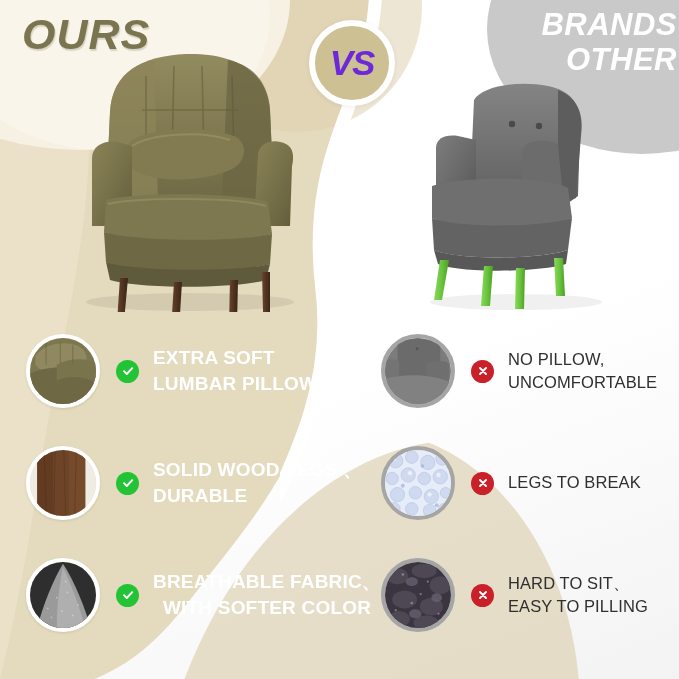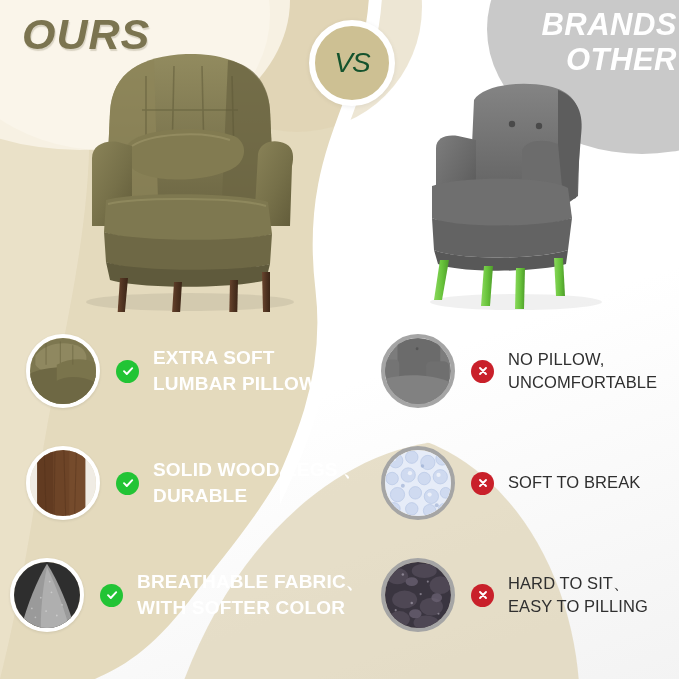--- a/index.html
+++ b/index.html
@@ -125,23 +125,23 @@
     border-radius: 50%;
     background: #cdc093;
     border: 6px solid #ffffff;
     box-sizing: border-box;
     display: flex;
     align-items: center;
     justify-content: center;
     box-shadow: 0 1px 5px rgba(0,0,0,.07);
   }
   .vs-badge span {
-    color: #14532d;
-    font-size: 28px;
-    font-weight: 400;
+    color: #6d28d9;
+    font-size: 35px;
+    font-weight: 700;
     font-style: italic;
     letter-spacing: -1px;
   }
 
   
   .chair { position: absolute; }
   .chair-ours { left: 62px; top: 50px; width: 250px; height: 262px; }
   .chair-other { left: 408px; top: 78px; width: 210px; height: 232px; }
 
   
@@ -359,21 +359,21 @@
         <svg width="14" height="14" viewBox="0 0 14 14">
           <path d="M3,7.2 L5.8,10 L11.2,4.2" stroke="#ffffff" stroke-width="1.9" fill="none" stroke-linecap="round" stroke-linejoin="round"></path>
         </svg>
       </div>
       <div class="feat-text">
         <div class="line">SOLID WOOD LEGS 、</div>
         <div class="line">DURABLE</div>
       </div>
     </div>
 
-    <div class="feat" style="left:10px; top:558px;">
+    <div class="feat" style="left:26px; top:558px;text-align:center;">
       <div class="thumb left-ring">
         <svg viewBox="0 0 74 74">
           <rect width="74" height="74" fill="#2e2e2e"></rect>
           <path d="M37,2 C50,22 62,52 68,74 L8,74 C14,50 26,20 37,2 Z" fill="#9a9a9a"></path>
           <path d="M37,6 C46,24 56,52 62,74 L30,74 C30,50 33,24 37,6 Z" fill="#b4b4b4" opacity=".8"></path>
           <g fill="#ffffff" opacity=".35">
             <circle cx="30" cy="40" r="1"></circle>
               <circle cx="42" cy="34" r="1"></circle>
             <circle cx="36" cy="55" r="1"></circle>
               <circle cx="48" cy="60" r="1"></circle>
@@ -454,21 +454,21 @@
             <circle cx="58" cy="62" r="2.2"></circle>
           </g>
         </svg>
       </div>
       <div class="mark bad">
         <svg width="14" height="14" viewBox="0 0 14 14">
           <path d="M4,4 L10,10 M10,4 L4,10" stroke="#ffffff" stroke-width="1.9" fill="none" stroke-linecap="round"></path>
         </svg>
       </div>
       <div class="feat-text">
-        <div class="line">SOFT TO BREAK</div>
+        <div class="line">LEGS TO BREAK</div>
       </div>
     </div>
 
     <div class="feat" style="left:381px; top:558px;">
       <div class="thumb right-ring">
         <svg viewBox="0 0 74 74">
           <rect width="74" height="74" fill="#3a3540"></rect>
           <g fill="#4e4754">
             <ellipse cx="14" cy="16" rx="12" ry="9"></ellipse>
               <ellipse cx="44" cy="10" rx="14" ry="8"></ellipse>

